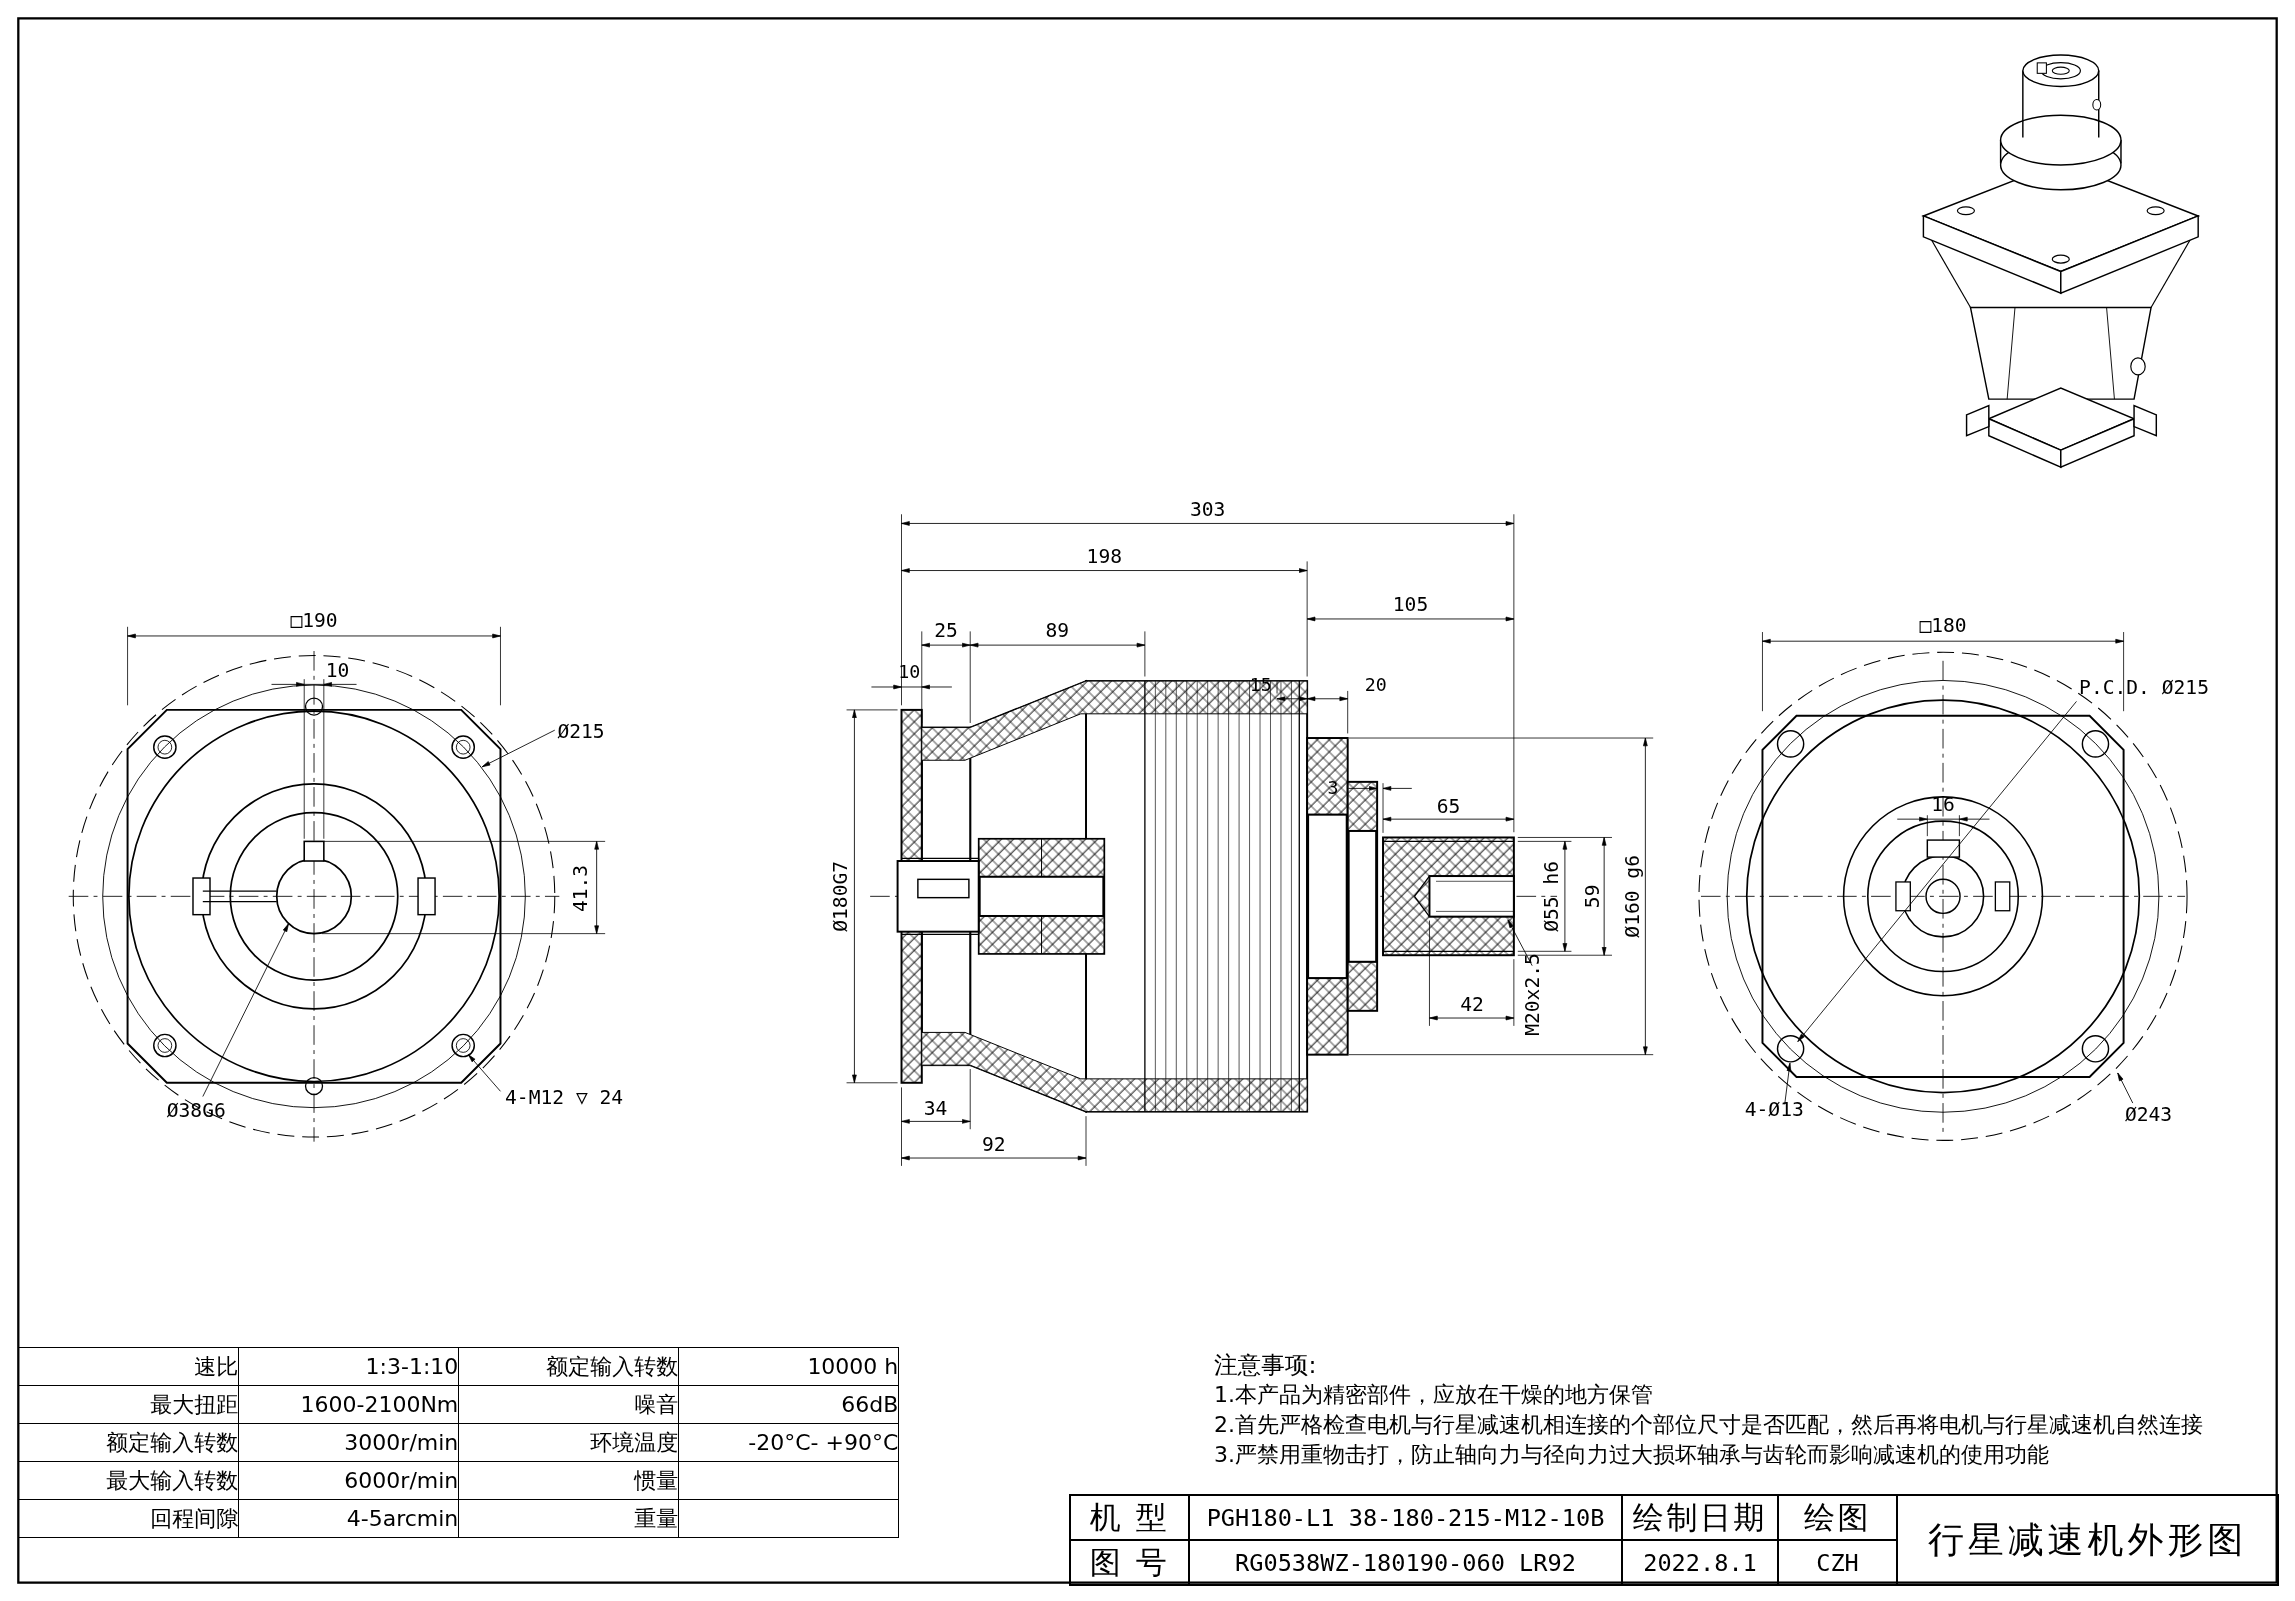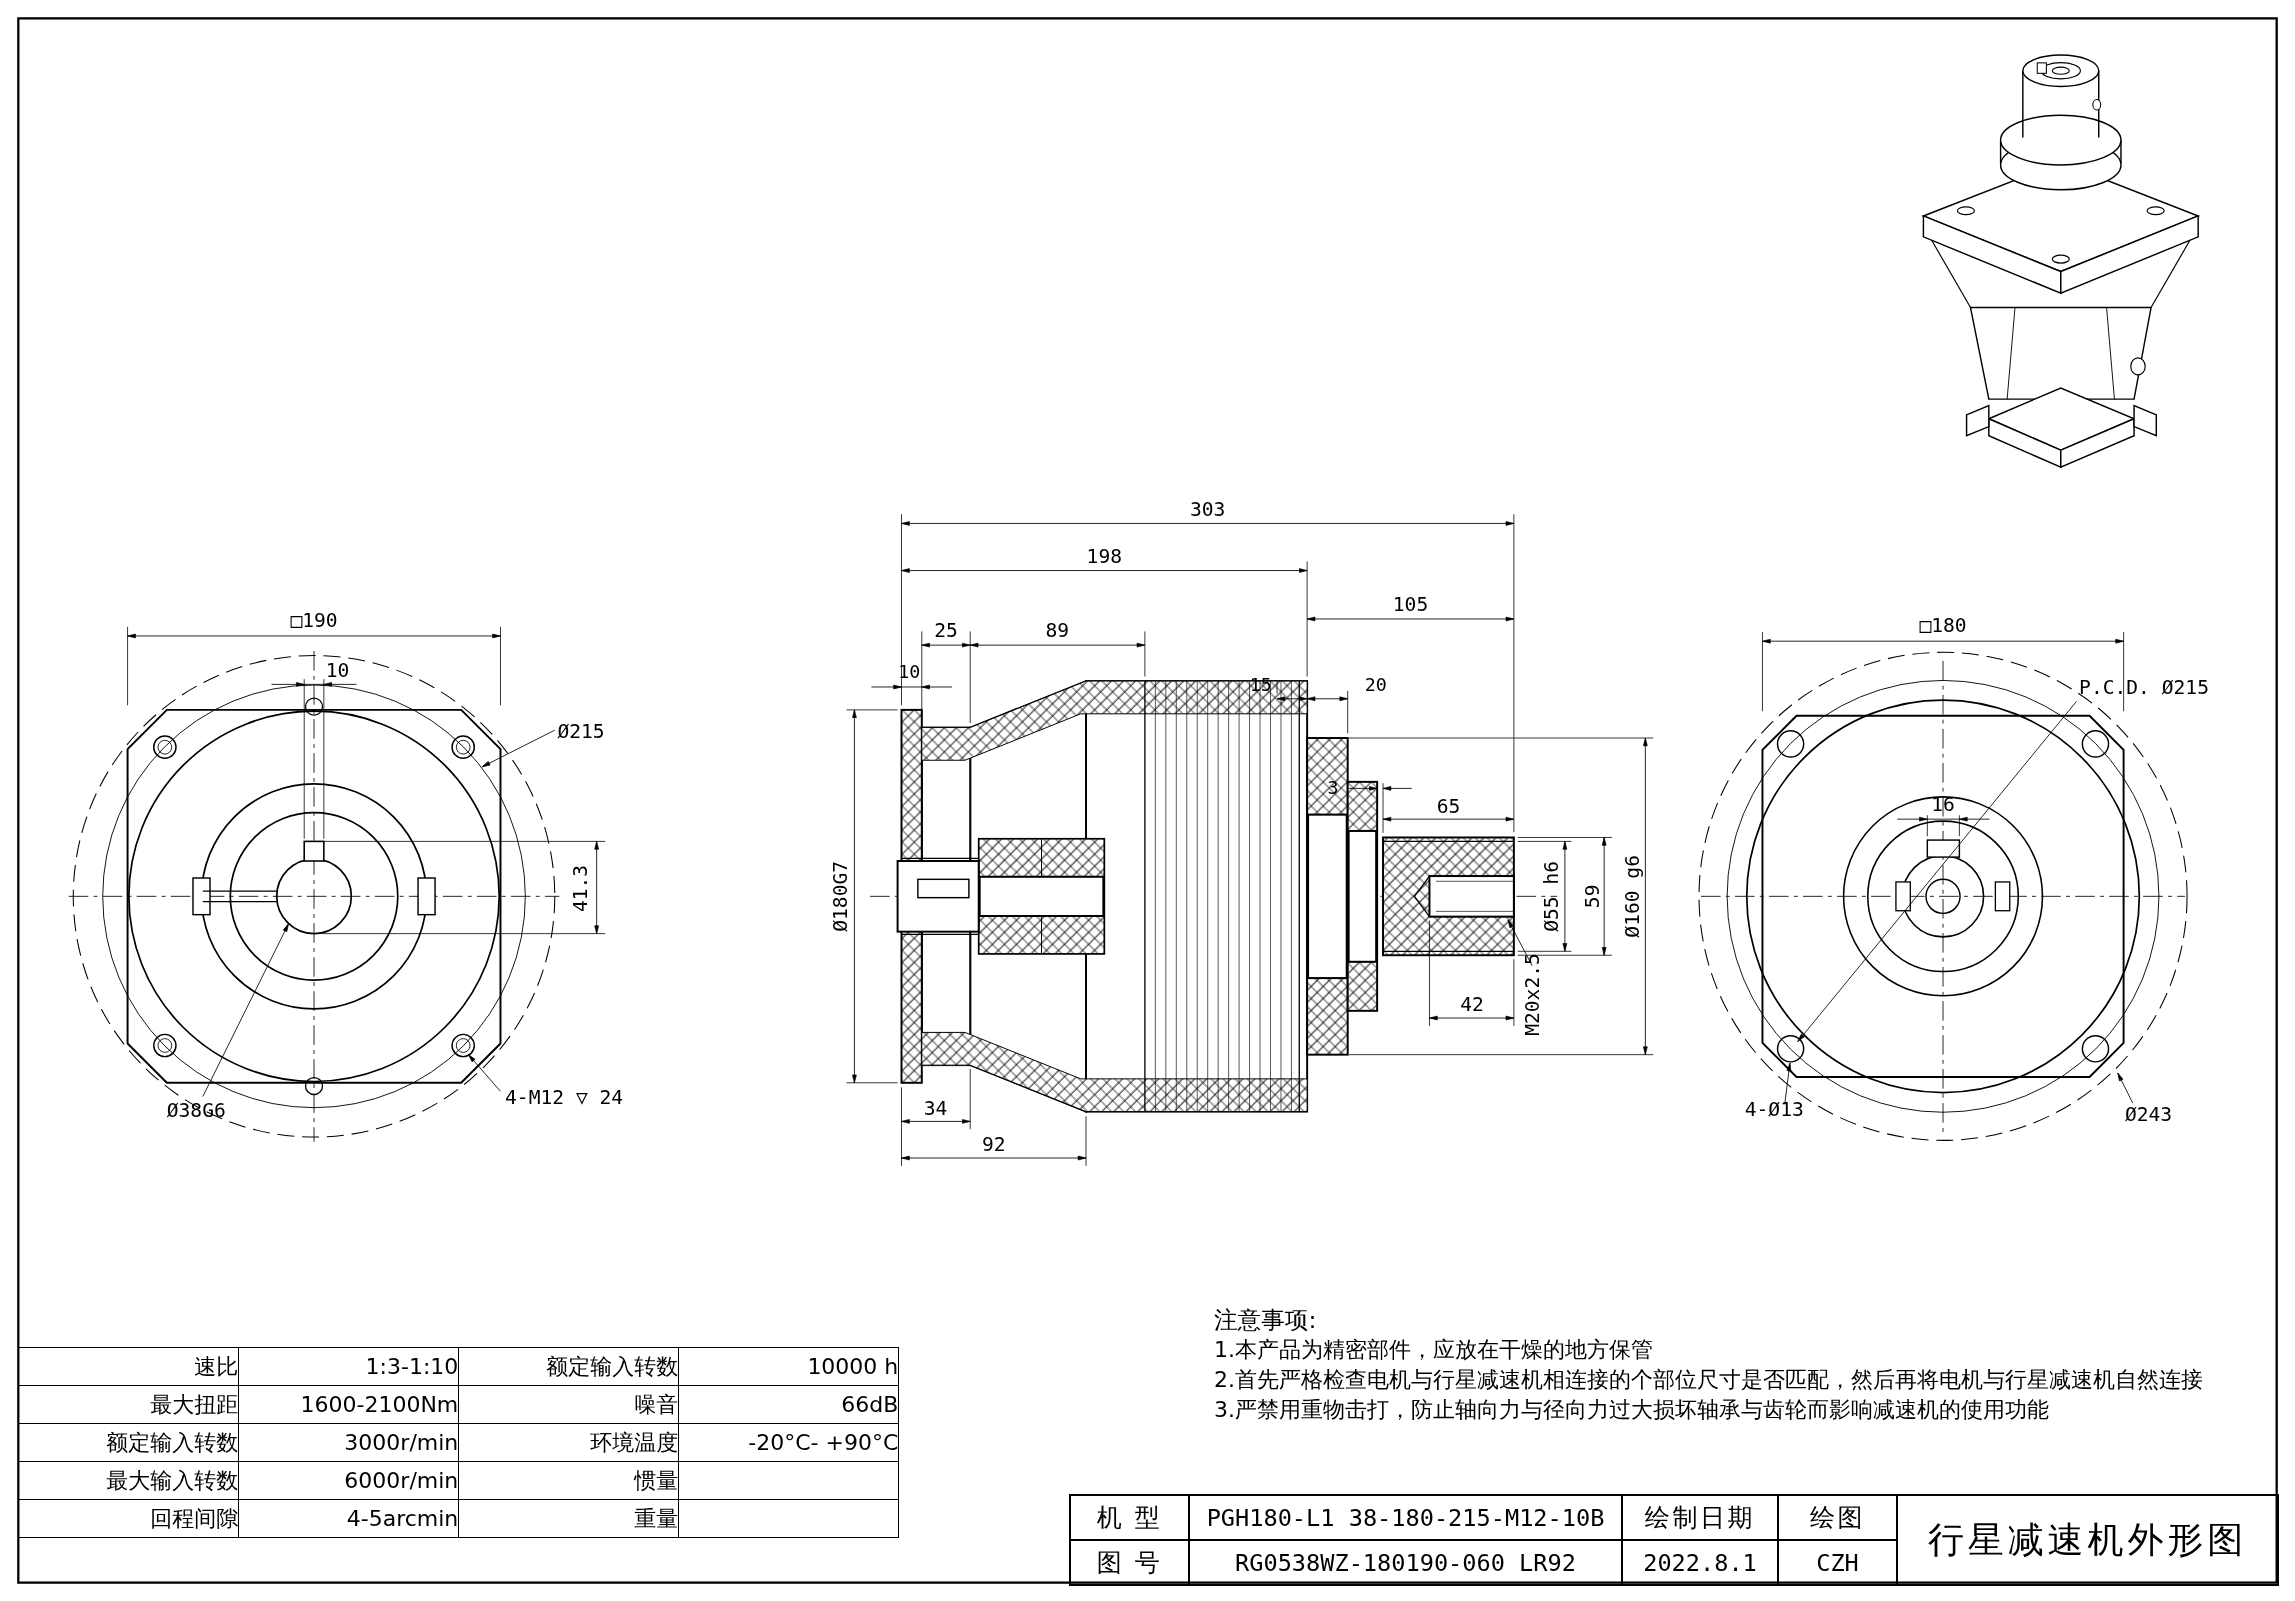--- a/index.html
+++ b/index.html
@@ -8,26 +8,26 @@
   svg{position:absolute;left:0;top:0;}
   svg line, svg path, svg circle, svg rect, svg ellipse, svg polygon{stroke:#000;}
   .dim{font-family:"DejaVu Sans Mono","DejaVu Sans",monospace;font-size:30px;fill:#000;}
   .dim-s{font-family:"DejaVu Sans Mono","DejaVu Sans",monospace;font-size:28px;fill:#000;}
   table{border-collapse:collapse;table-layout:fixed;}
   .spec-table{position:absolute;left:18.3px;top:1347px;}
   .spec-table td{border:1.6px solid #000;width:219px;height:37px;text-align:right;
                  font-size:22px;padding:0;white-space:nowrap;}
   .tb{position:absolute;left:1069px;top:1494px;}
   .tb td{border:2px solid #000;text-align:center;padding:0;white-space:nowrap;}
-  .tb .lbl{font-size:25px;letter-spacing:2.6px;}
+  .tb .lbl{font-size:31px;letter-spacing:2.6px;}
   .tb .val{font-family:"DejaVu Sans Mono","DejaVu Sans",monospace;font-size:23.6px;margin-top:29px;}
   .tb .big-title{font-size:36px;letter-spacing:3.9px;}
   .notes{position:absolute;left:1214px;top:1305px;width:1073px;
          font-size:22px;line-height:30px;white-space:nowrap;}
-  .notes .nt{font-size:23.6px;}
+  .notes .nt{font-size:23.6px;margin-top:45px;}
 </style>
 </head>
 <body>
 
 <div id="sheet">
 
 <svg width="2295" height="1601" viewBox="0 0 3508 2447">
 <defs>
   <marker id="arr" markerWidth="14" markerHeight="14" refX="13" refY="7" orient="auto-start-reverse" markerUnits="userSpaceOnUse">
     <path d="M1,4 L13,7 L1,10 Z" fill="#000" stroke="none"></path>

